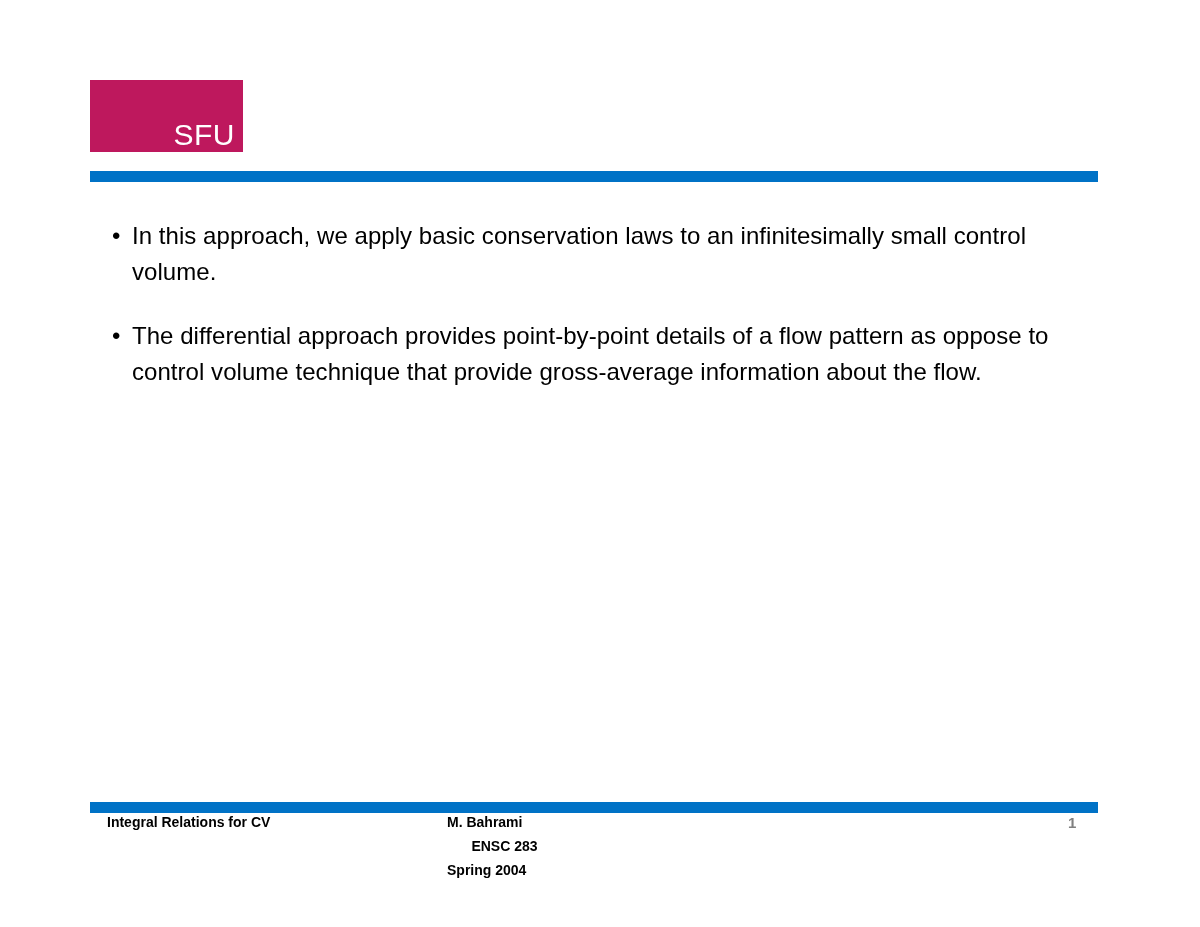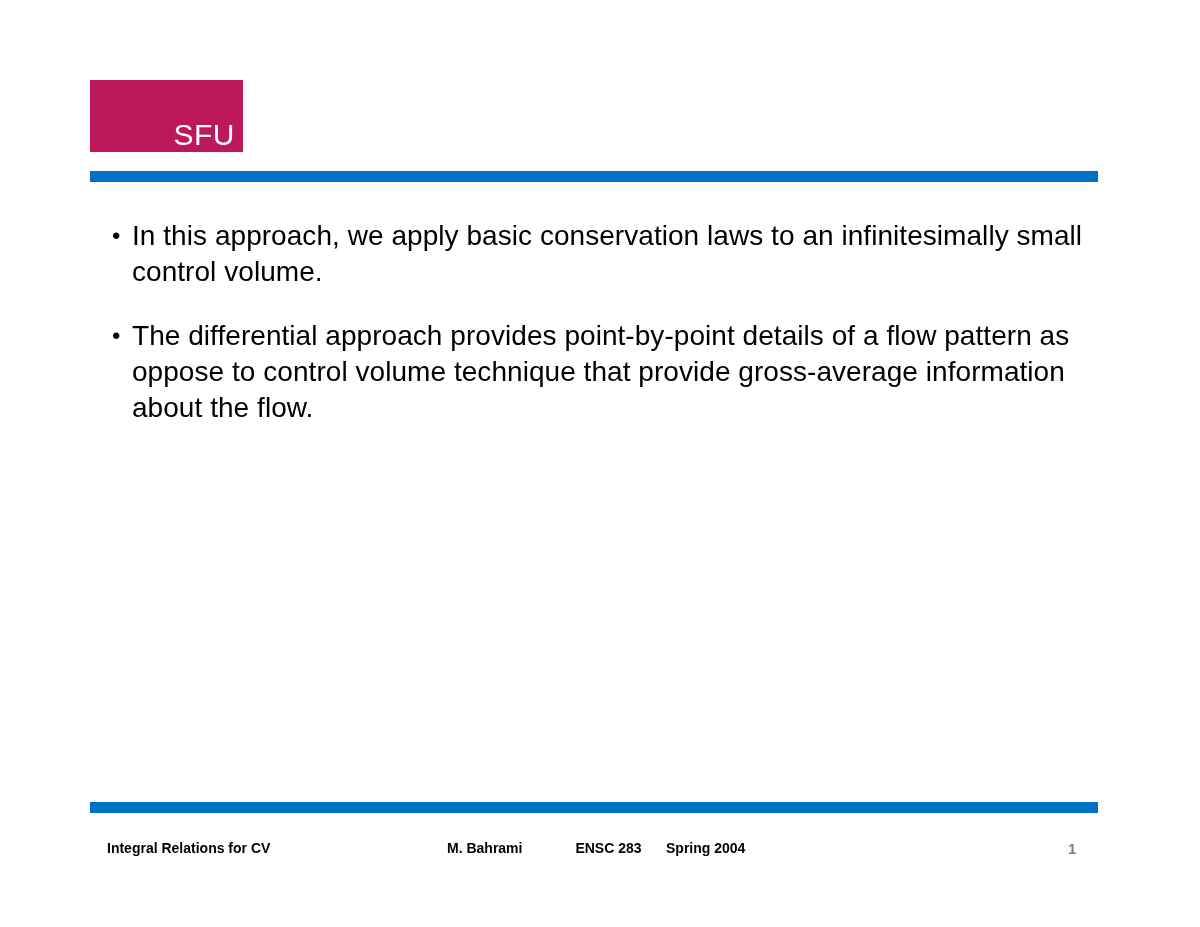--- a/index.html
+++ b/index.html
@@ -105,54 +105,55 @@
     text-align: left;
     padding-left: 22px;
     box-sizing: border-box;
     font-size: 24px;
     line-height: 36px;
     color: #000000;
   }
 
   .bullet-text {
     flex: 1 1 auto;
-    font-size: 28px;
+    font-size: 24px;
     line-height: 36px;
     color: #000000;
     letter-spacing: 0.05px;
   }
 
   
   .footer {
     position: absolute;
     left: 0;
-    top: 832px;
+    top: 806px;
     width: 1200px;
     height: 45px;
     text-decoration: underline;
   }
 
   .footer-left {
     position: absolute;
     left: 107px;
     top: 8px;
     font-size: 14px;
     font-weight: bold;
     color: #000000;
   }
 
   .footer-center {
     position: absolute;
     left: 447px;
     top: 8px;
     display: flex;
-    gap: 0px;
+    gap: 8px;
     font-size: 14px;
     font-weight: bold;
     color: #000000;
+    flex-direction: column;
   }
 
   .footer-center span.f-author { width: 104px; }
   .footer-center span.f-course { width: 115px; text-align: center; }
   .footer-center span.f-term   { width: auto; }
 
   .footer-page {
     position: absolute;
     left: 1068px;
     top: 8px;

